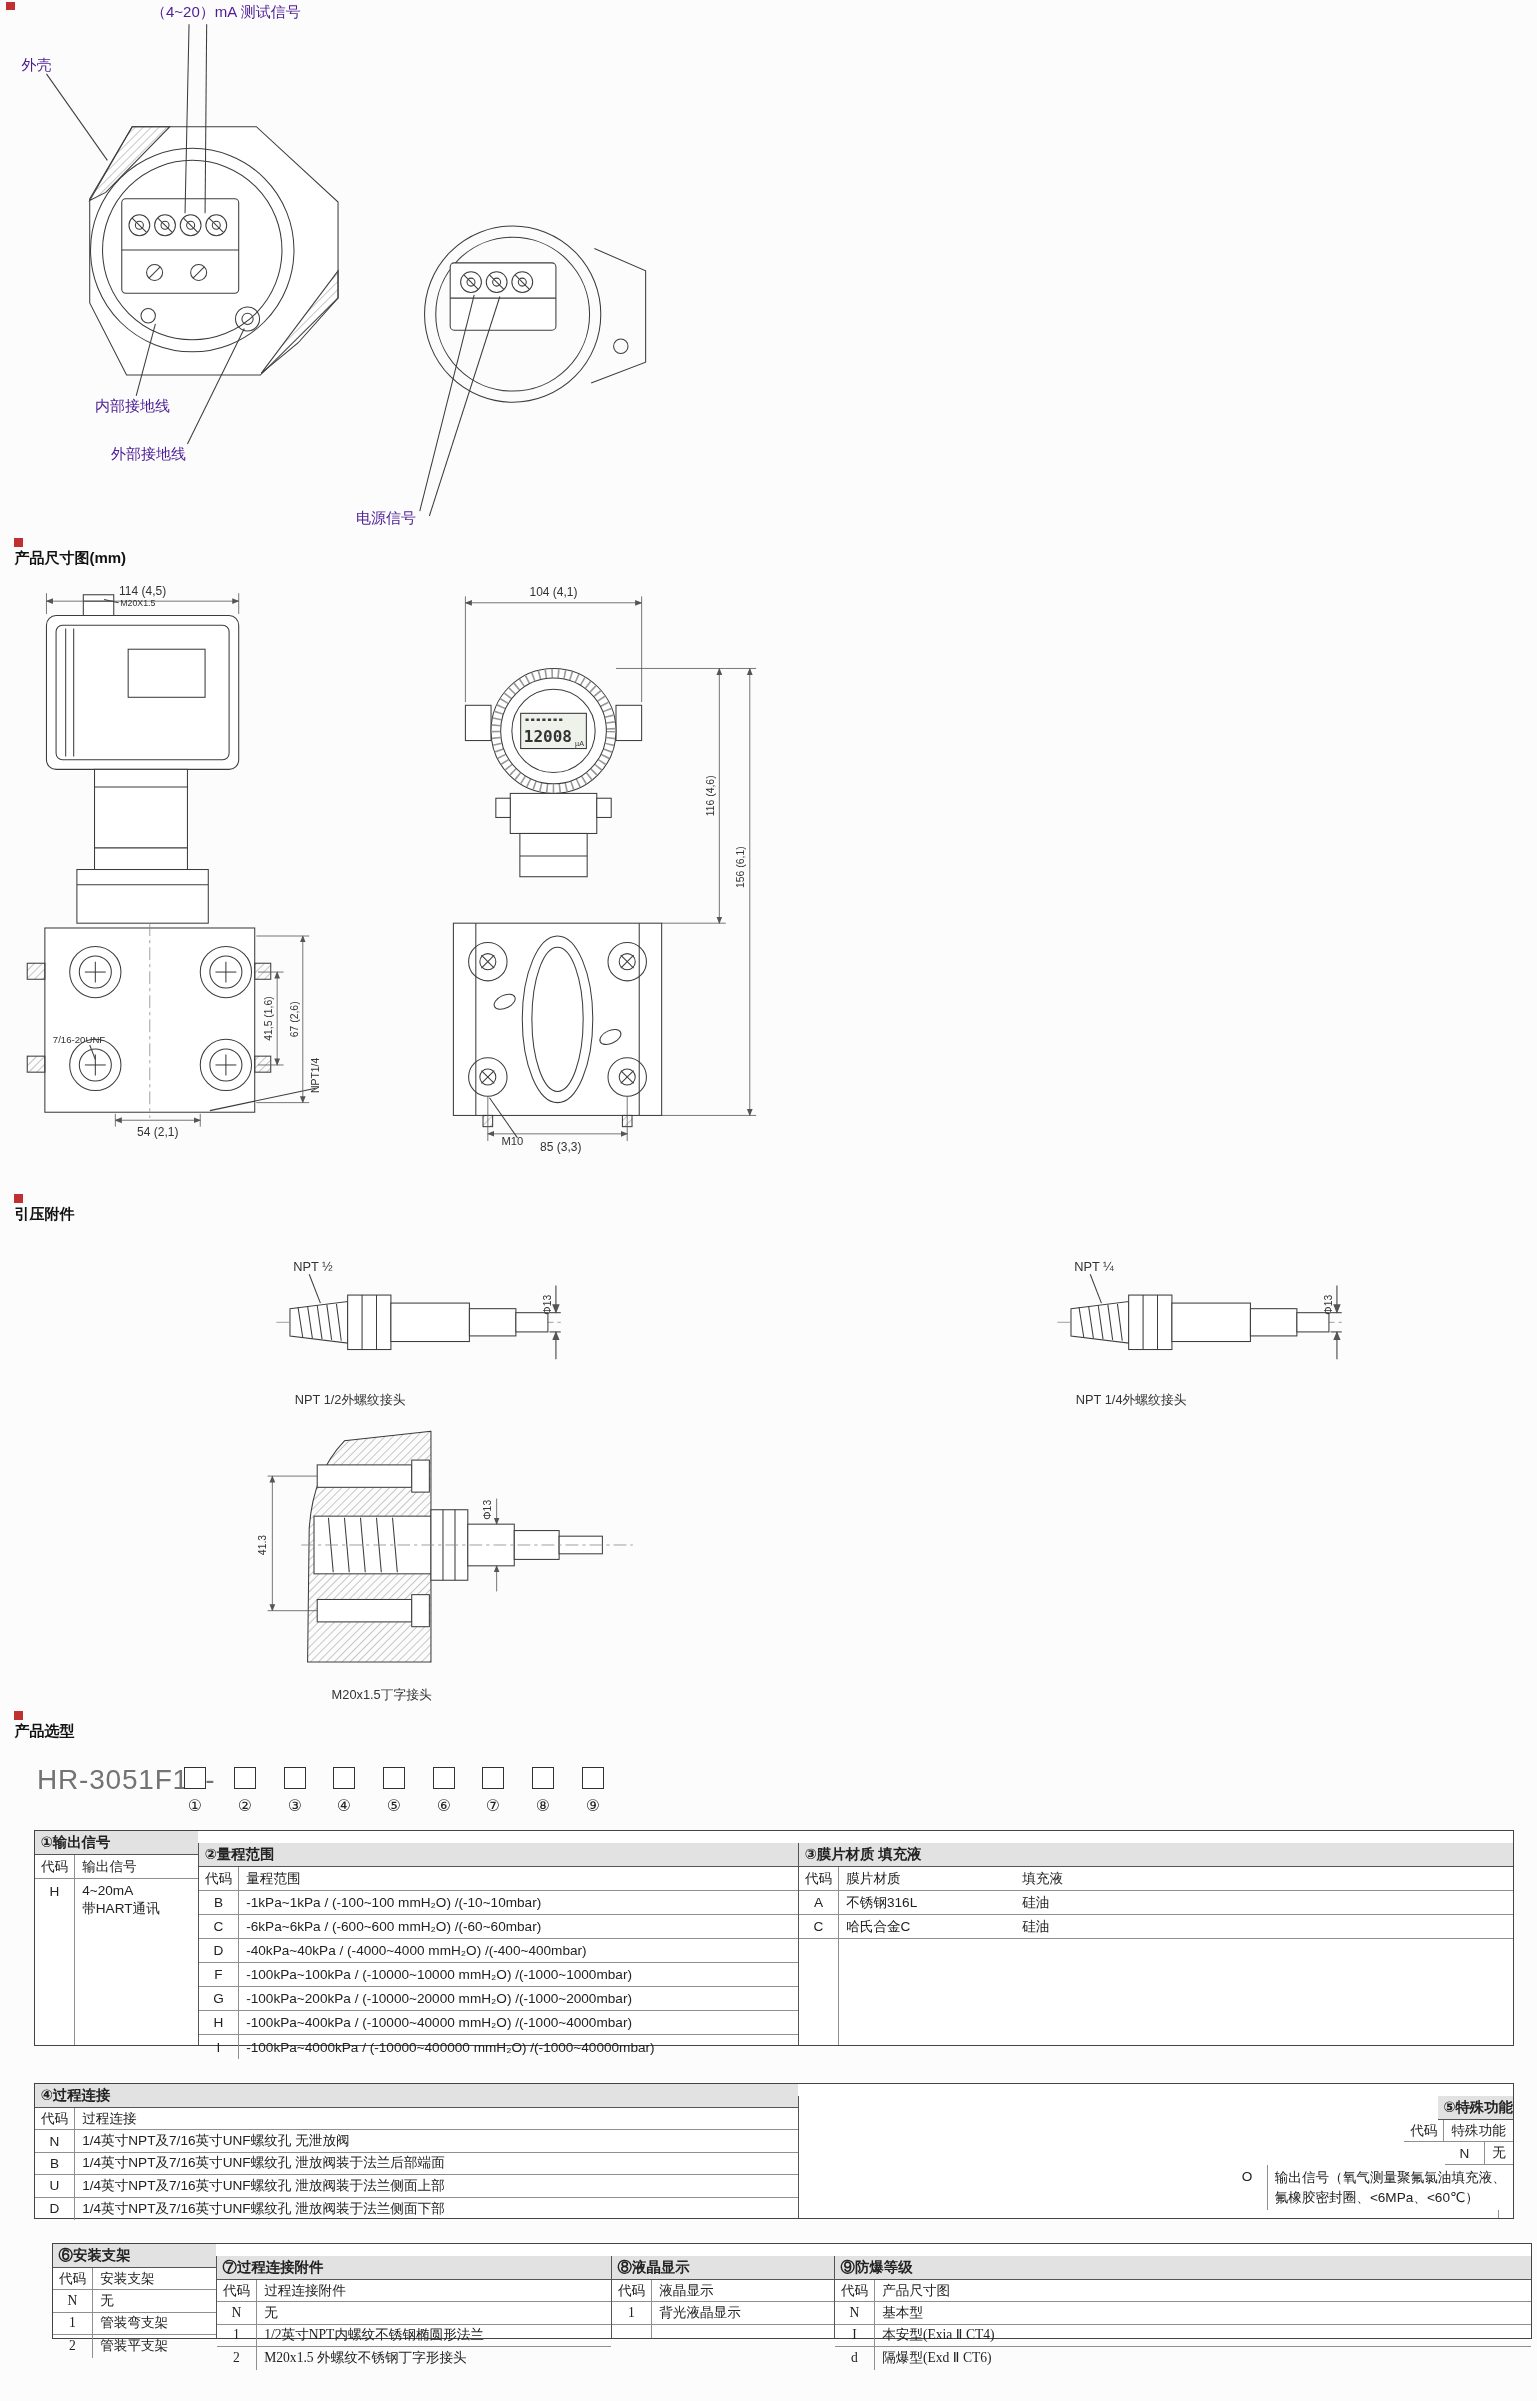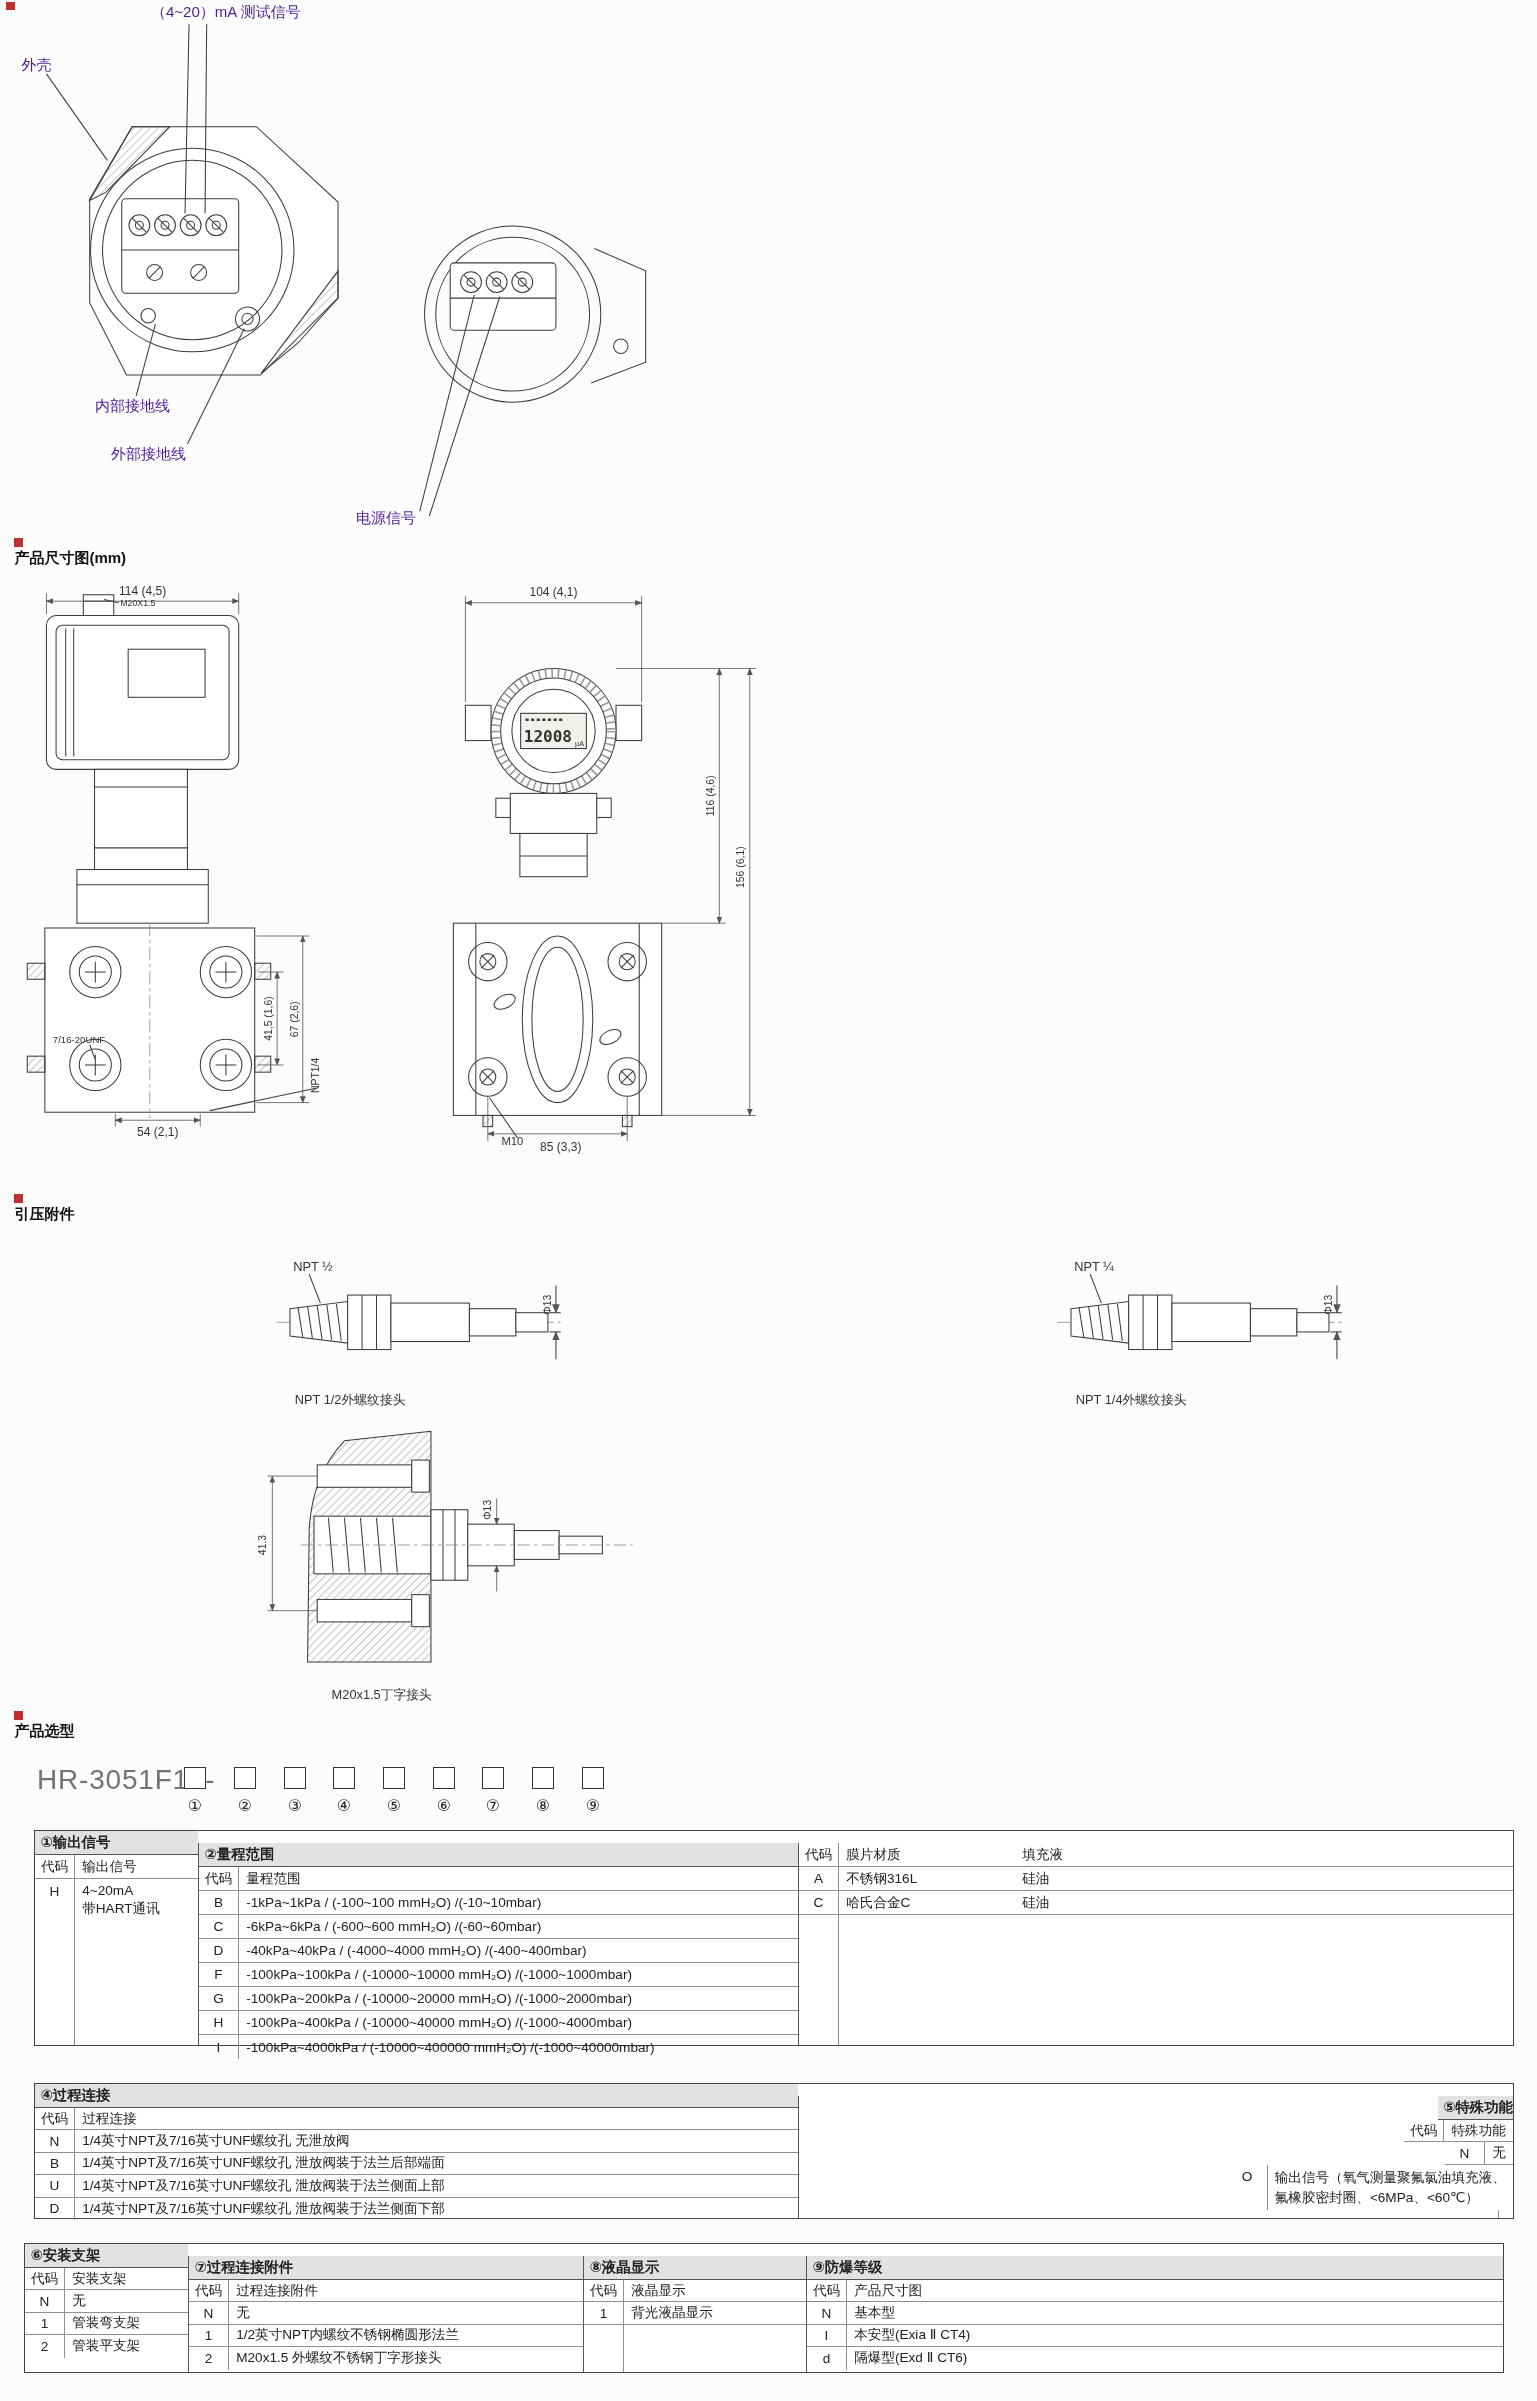--- a/index.html
+++ b/index.html
@@ -386,20 +386,21 @@
         <div class="code">H</div>
         <div class="val">-100kPa~400kPa / (-10000~40000 mmH₂O) /(-1000~4000mbar)</div>
       </div>
       <div class="trow h30 noline">
         <div class="code">I</div>
         <div class="val">-100kPa~4000kPa / (-10000~400000 mmH₂O) /(-1000~40000mbar)</div>
       </div>
     </div>
 
     <div class="sub" style="flex:1;">
+      <div class="ttl">③膜片材质 填充液</div>
       <div class="trow h30">
         <div class="code">代码</div>
         <div class="val fixed">膜片材质</div>
         <div class="val">填充液</div>
       </div>
       <div class="trow h30">
         <div class="code">A</div>
         <div class="val fixed">不锈钢316L</div>
         <div class="val">硅油</div>
       </div>
@@ -458,21 +459,21 @@
           <div>氟橡胶密封圈、&lt;6MPa、&lt;60℃）</div>
         </div>
       </div>
       <div class="fillrow">
         <div class="code"></div>
           <div class="val"></div>
       </div>
     </div>
   </div>
 
-  <div class="tbl" style="left:24px; top:2243px; width:1480px; height:130px;">
+  <div class="tbl" style="left:52px; top:2243px; width:1480px; height:96px;font-family:Liberation Serif, serif;">
 
     <div class="sub" style="width:163px;">
       <div class="ttl">⑥安装支架</div>
       <div class="trow h28">
         <div class="code">代码</div>
         <div class="val">安装支架</div>
       </div>
       <div class="trow h28">
         <div class="code">N</div>
         <div class="val">无</div>

